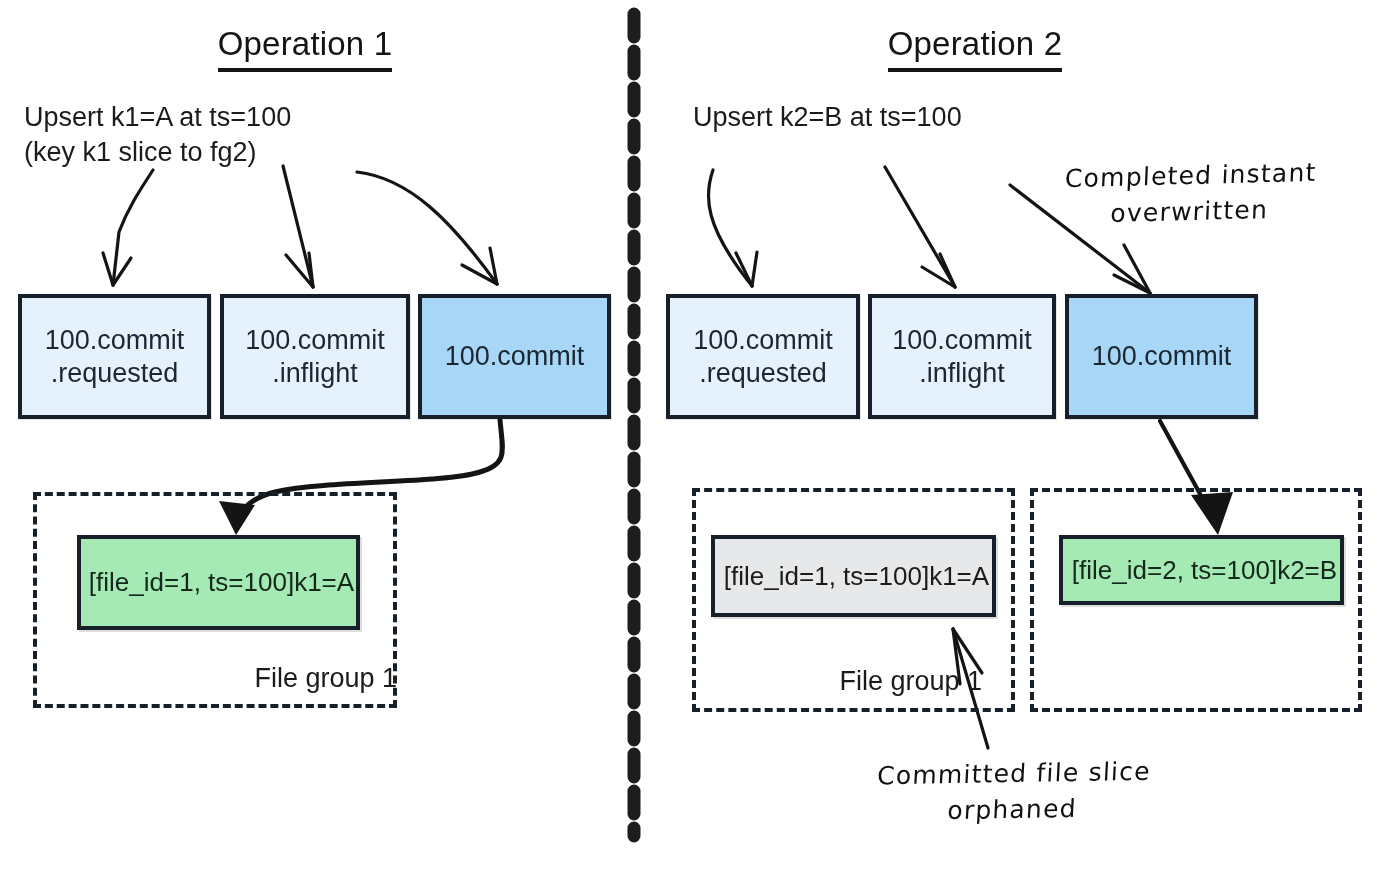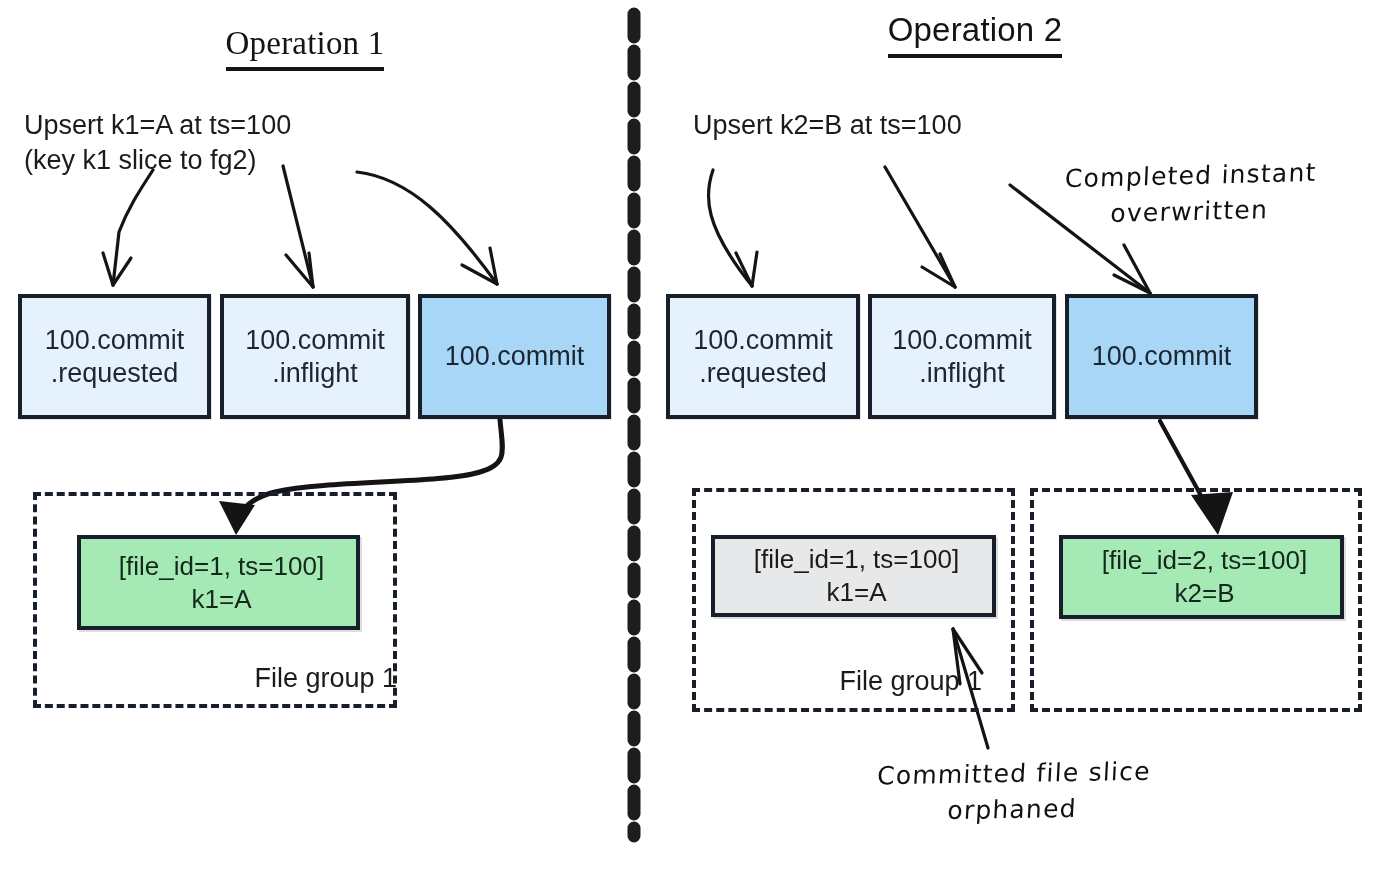--- a/index.html
+++ b/index.html
@@ -46,21 +46,20 @@
     border-bottom: 4px solid #141414;
   }
 
   
   .op-caption {
     position: absolute;
     font-size: 27px;
     line-height: 35px;
     color: #1b1b1b;
     white-space: nowrap;
-    margin-top: 8px;
   }
 
   
   .instant-box {
     position: absolute;
     box-sizing: border-box;
     border: 4px solid #17202a;
     display: flex;
     align-items: center;
     justify-content: center;
@@ -92,21 +91,21 @@
     white-space: nowrap;
     text-align: right;
   }
 
   
   .file-slice {
     position: absolute;
     box-sizing: border-box;
     border: 4px solid #17202a;
     display: flex;
-    flex-direction: column;
+    flex-direction: row;
     align-items: center;
     justify-content: center;
     text-align: center;
     font-size: 26px;
     line-height: 33px;
     color: #14281b;
     box-shadow: 2px 2px 0 rgba(0,0,0,0.13);
     padding-left: 6px;
   }
   .file-slice.green {
@@ -190,21 +189,21 @@
       <path d="M1218,535 L1191,495 L1233,492 Z" fill="#141414"></path>
     </g>
 
     <g fill="none" stroke="#141414" stroke-width="3.2" stroke-linecap="round">
       <path d="M953,629 L988,748"></path>
       <path d="M953,629 L960,684"></path>
       <path d="M953,629 L982,673"></path>
     </g>
   </svg>
 
-  <div class="op-title" style="left:140px; top:25px; width:330px;font-family:Liberation Serif, serif;">
+  <div class="op-title" style="left:140px; top:25px; width:330px;">
     <span class="title-text">Operation 1</span>
   </div>
 
   <div class="op-caption" style="left:24px; top:100px;">
     <div>Upsert k1=A at ts=100</div>
     <div>(key k1 slice to fg2)</div>
   </div>
 
   <div class="instant-box pale" style="left:18px; top:294px; width:193px; height:125px;">
     <span>
@@ -226,21 +225,21 @@
 
   <div class="file-group" style="left:33px; top:492px; width:364px; height:216px;"></div>
 
   <div class="file-slice green" style="left:77px; top:535px; width:283px; height:95px;">
     <div>[file_id=1, ts=100]</div>
     <div>k1=A</div>
   </div>
 
   <div class="file-group-label" style="left:33px; top:663px; width:364px;">File group 1</div>
 
-  <div class="op-title" style="left:810px; top:11px; width:330px;">
+  <div class="op-title" style="left:810px; top:25px; width:330px;">
     <span class="title-text">Operation 2</span>
   </div>
 
   <div class="op-caption" style="left:693px; top:100px;">
     <div>Upsert k2=B at ts=100</div>
   </div>
 
   <div class="handwritten" style="left:1040px; top:158px; width:300px; transform: skewX(-4deg) rotate(-1.5deg);">
     <div>Completed instant</div>
     <div>overwritten</div>
@@ -268,21 +267,21 @@
 
   <div class="file-slice grey" style="left:711px; top:535px; width:285px; height:82px;">
     <div>[file_id=1, ts=100]</div>
     <div>k1=A</div>
   </div>
 
   <div class="file-group-label" style="left:692px; top:666px; width:290px;">File group 1</div>
 
   <div class="file-group" style="left:1030px; top:488px; width:332px; height:224px;"></div>
 
-  <div class="file-slice green" style="left:1059px; top:535px; width:285px; height:84px;">
+  <div class="file-slice green" style="left:1059px; top:535px; width:285px; height:70px;">
     <div>[file_id=2, ts=100]</div>
     <div>k2=B</div>
   </div>
 
 
   <div class="handwritten" style="left:848px; top:756px; width:330px; transform: skewX(-4deg) rotate(-1deg);">
     <div>Committed file slice</div>
     <div>orphaned</div>
   </div>
 

